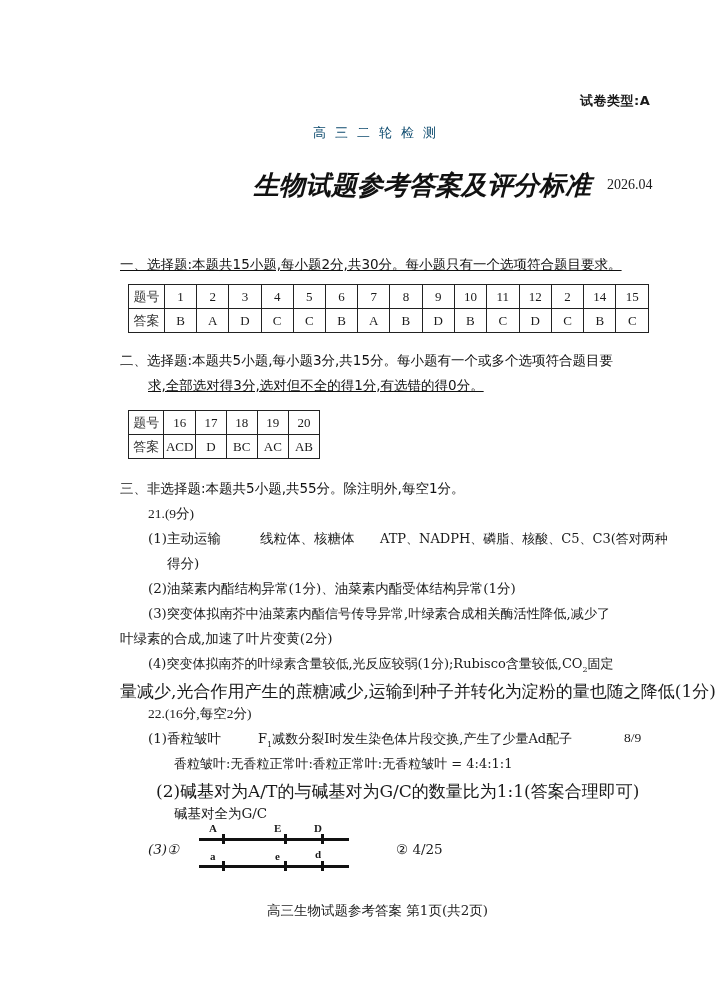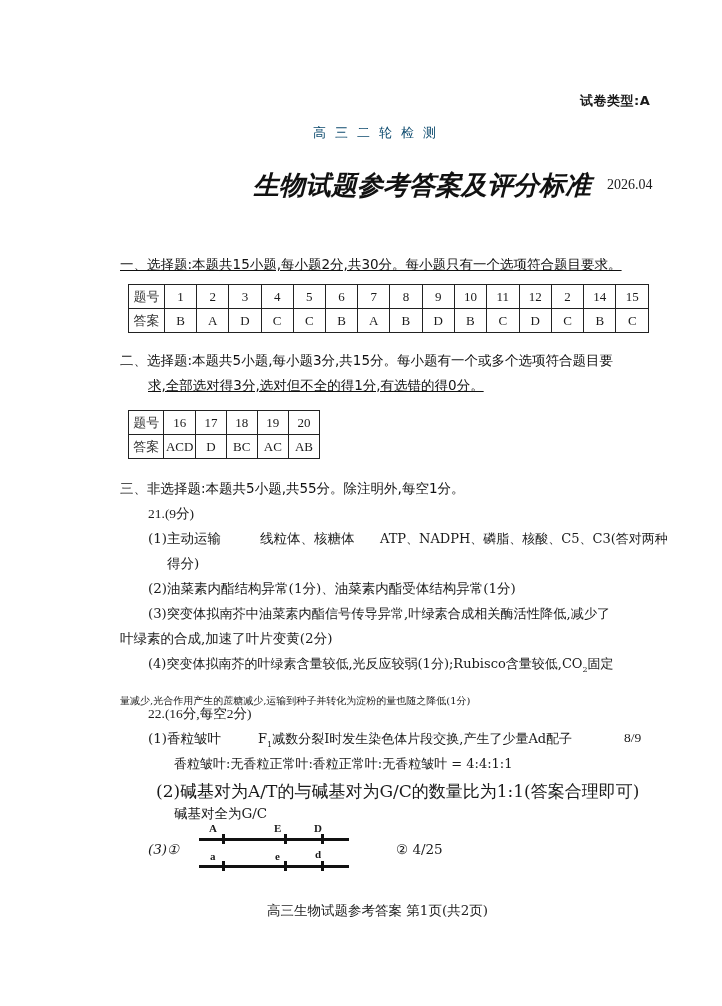--- a/index.html
+++ b/index.html
@@ -108,21 +108,21 @@
 
 <div class="abs body-line serif" style="left:148px; top:505px;">21.(9分)</div>
 <div class="abs body-line" style="left:148px; top:530px;">(1)主动运输</div>
 <div class="abs body-line" style="left:260px; top:530px;">线粒体、核糖体</div>
 <div class="abs body-line" style="left:380px; top:530px; font-size:13px;">ATP、NADPH、磷脂、核酸、C5、C3(答对两种</div>
 <div class="abs body-line" style="left:124px; top:555px;margin-left:43px;">得分)</div>
 <div class="abs body-line" style="left:148px; top:580px;">(2)油菜素内酯结构异常(1分)、油菜素内酯受体结构异常(1分)</div>
 <div class="abs body-line" style="left:148px; top:605px; font-size:13.2px;">(3)突变体拟南芥中油菜素内酯信号传导异常,叶绿素合成相关酶活性降低,减少了</div>
 <div class="abs body-line" style="left:120px; top:630px;">叶绿素的合成,加速了叶片变黄(2分)</div>
 <div class="abs body-line" style="left:148px; top:655px; font-size:13px;"><span>(4)突变体拟南芥的叶绿素含量较低,光反应较弱(1分);Rubisco含量较低,CO</span><sub style="font-size:8px;">2</sub><span>固定</span></div>
-<div class="abs body-line" style="left:120px; top:694px; font-size:10px;">量减少,光合作用产生的蔗糖减少,运输到种子并转化为淀粉的量也随之降低(1分)</div>
+<div class="abs body-line" style="left:120px; top:680px; font-size:17px;">量减少,光合作用产生的蔗糖减少,运输到种子并转化为淀粉的量也随之降低(1分)</div>
 
 <div class="abs body-line serif" style="left:148px; top:705px;">22.(16分,每空2分)</div>
 <div class="abs body-line" style="left:148px; top:730px;">(1)香粒皱叶</div>
 <div class="abs body-line" style="left:258px; top:730px; font-size:13px;"><span>F</span><sub style="font-size:8px;">1</sub><span>减数分裂I时发生染色体片段交换,产生了少量Ad配子</span></div>
 <div class="abs body-line serif" style="left:624px; top:730px;">8/9</div>
 <div class="abs body-line" style="left:174px; top:755px; font-size:13px;">香粒皱叶:无香粒正常叶:香粒正常叶:无香粒皱叶 = 4:4:1:1</div>
 <div class="abs body-line" style="left:156px; top:780px; font-size:17px;">(2)碱基对为A/T的与碱基对为G/C的数量比为1:1(答案合理即可)</div>
 <div class="abs body-line" style="left:174px; top:805px;">碱基对全为G/C</div>
 
 <div class="abs body-line" style="left:148px; top:841px;font-style:italic;">(3)①</div>

